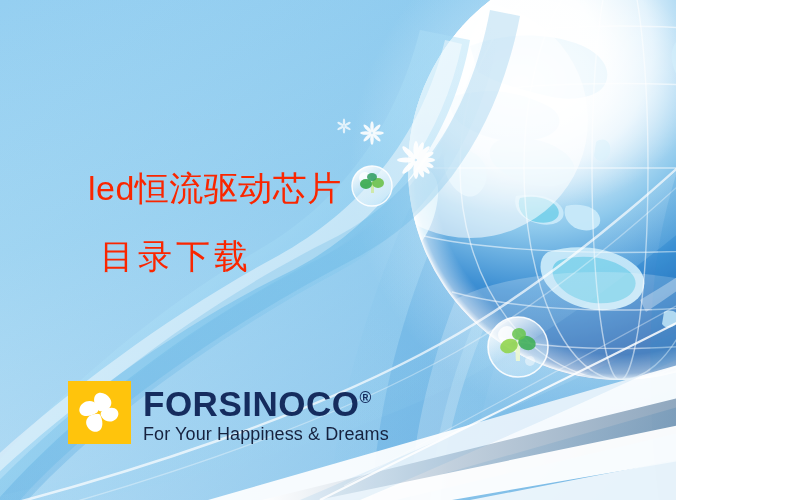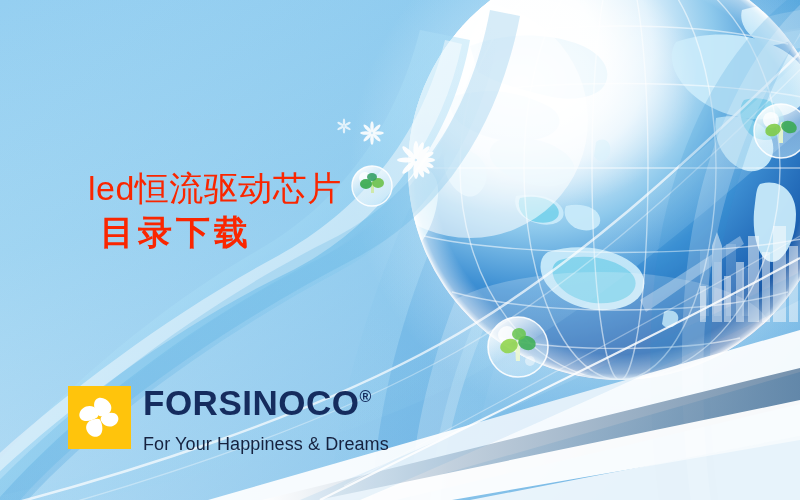--- a/index.html
+++ b/index.html
@@ -2,21 +2,21 @@
 <html><head>
 <meta charset="utf-8">
 <style>
   html, body {
     margin: 0;
     padding: 0;
     background: #ffffff;
   }
   #stage {
     position: relative;
-    width: 800px;
+    width: 676px;
     height: 500px;
     overflow: hidden;
     font-family: "Liberation Sans", sans-serif;
     background: #bef264;
   }
   #bg-svg {
     position: absolute;
     left: 0; top: 0;
     width: 800px;
     height: 500px;
@@ -33,23 +33,23 @@
     font-family: "Liberation Sans", sans-serif;
     font-size: 34px;
     line-height: 44px;
     font-weight: 400;
     letter-spacing: 0.5px;
     white-space: nowrap;
   }
   .headline-line-1 { display: block; }
   .headline-line-2 {
     display: block;
+    margin-top: 24px;
     margin-left: 12px;
     letter-spacing: 4px;
-    font-weight: bold;
   }
 
   
   .logo-lockup {
     position: absolute;
     left: 68px;
     top: 381px;
     z-index: 40;
     display: flex;
     align-items: center;
@@ -80,21 +80,21 @@
     font-size: 16px;
     vertical-align: super;
     line-height: 1;
     letter-spacing: 0;
   }
   .logo-tagline {
     color: #16223f;
     font-family: "Liberation Sans", sans-serif;
     font-size: 18px;
     line-height: 20px;
-    margin-top: 14px;
+    margin-top: 3px;
     letter-spacing: 0.1px;
     white-space: nowrap;
     display: block;
   }
 </style>
 </head>
 <body>
 
 <div id="stage">
 

